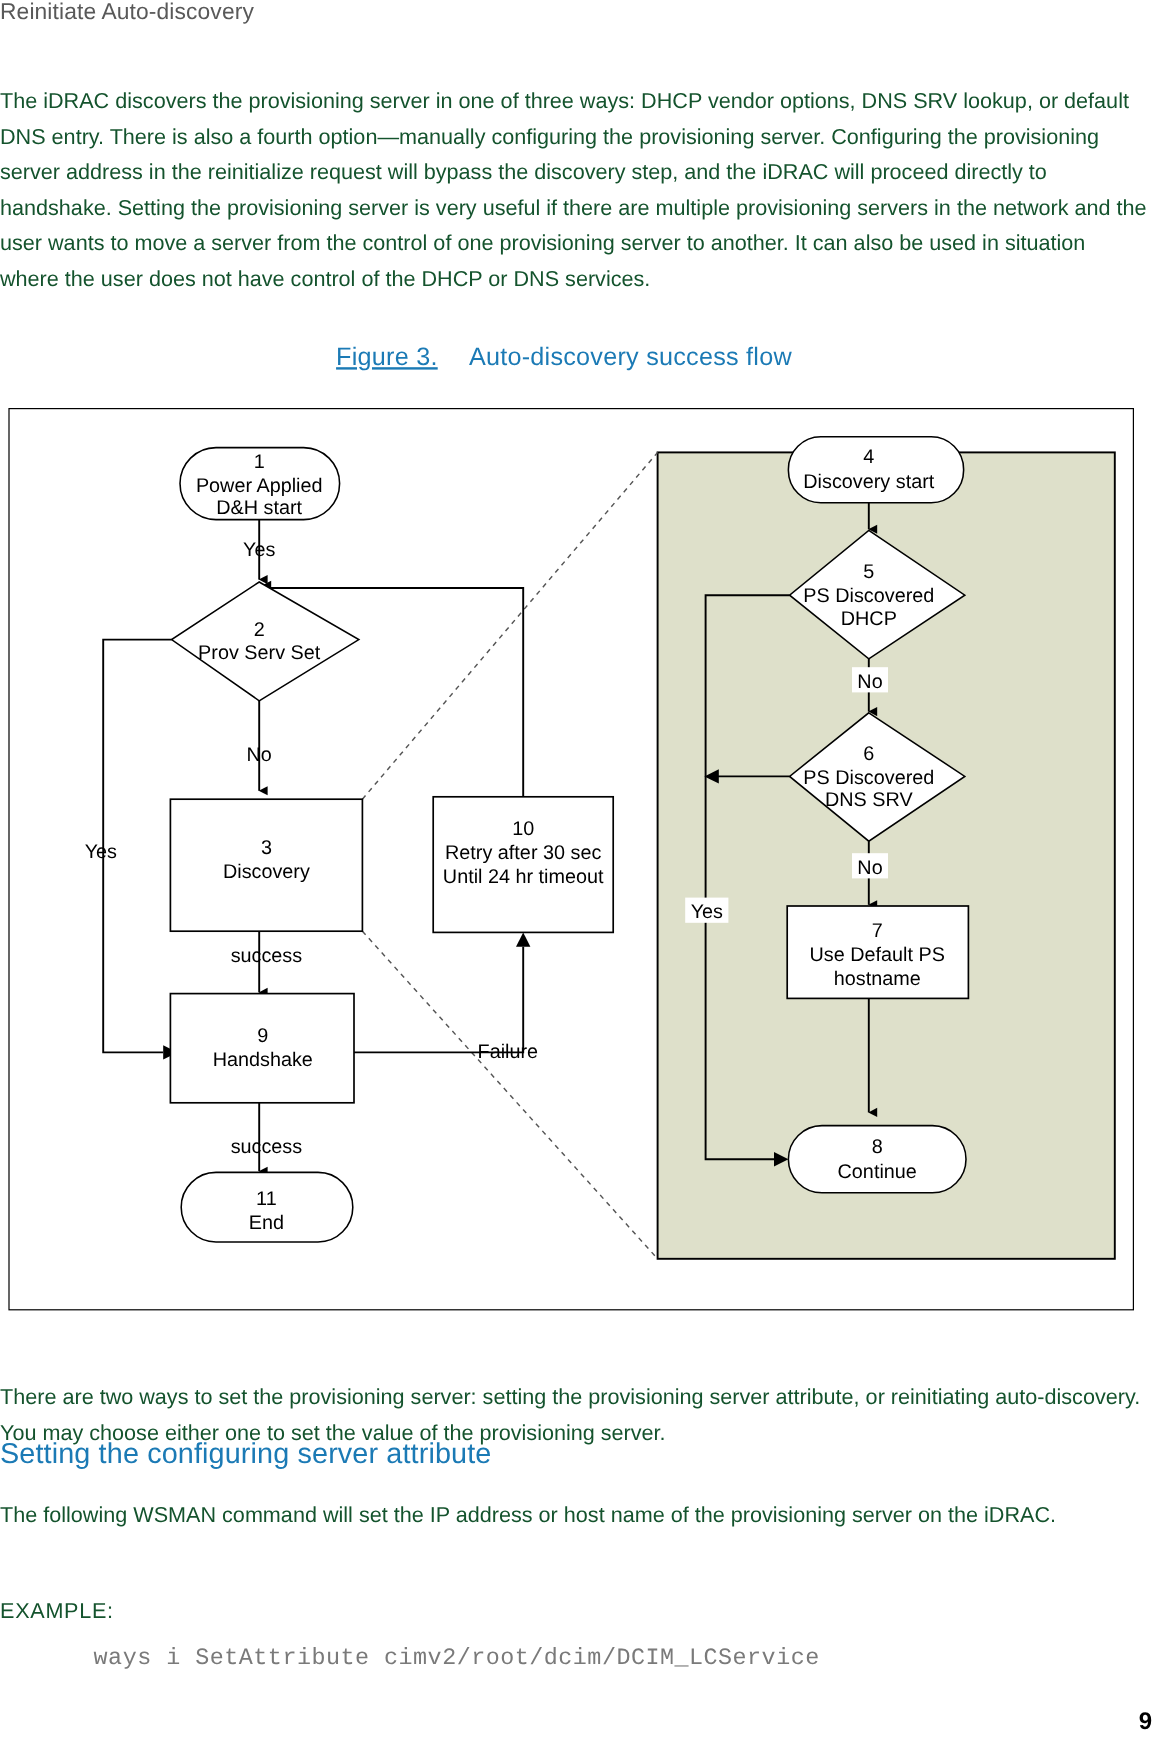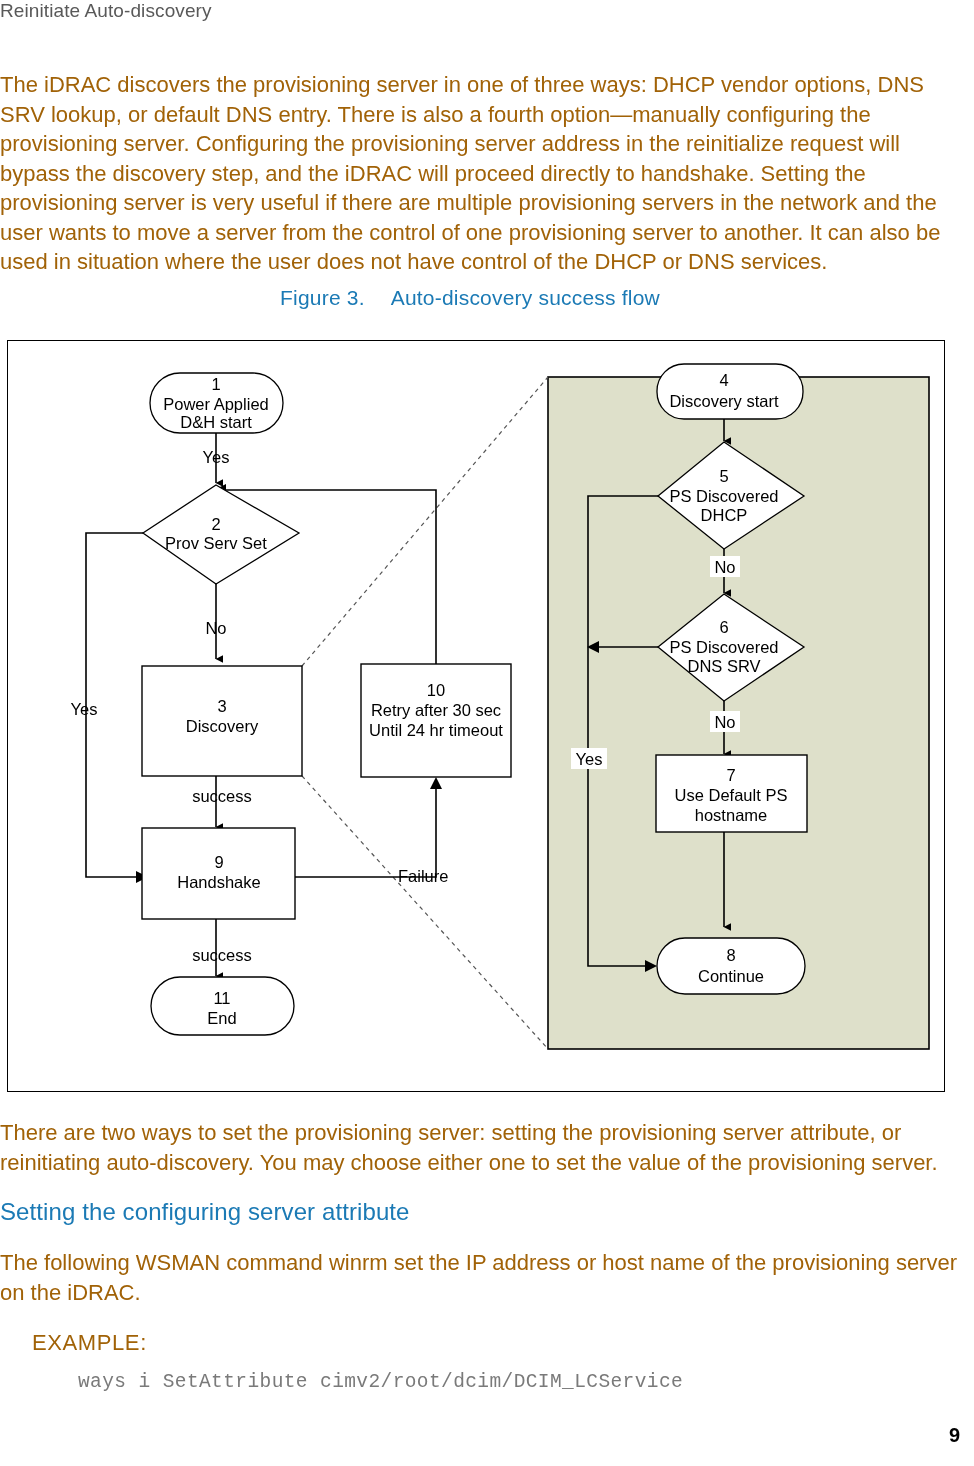--- a/index.html
+++ b/index.html
@@ -29,23 +29,23 @@
     top: 0px;
     width: 700px;
     font-size: 19px;
     color: #595959;
     letter-spacing: 0.1px;
     white-space: nowrap;
   }
 
   .body-block {
     position: absolute;
-    font-size: 22px;
+    font-size: 18px;
     line-height: 29.5px;
-    color: #a16207;
+    color: #14532d;
     text-align: left;
   }
 
   #intro-paragraph {
     left: 0px;
     top: 70px;
     width: 958px;
   }
 
   .figure-caption {
@@ -53,20 +53,21 @@
     left: 0px;
     top: 286px;
     width: 940px;
     text-align: center;
     font-size: 21px;
     color: #1b7ab5;
     letter-spacing: 0.2px;
   }
   .figure-caption .cap-num {
     margin-right: 26px;
+    text-decoration: underline;
   }
 
   
   .figure-frame {
     position: absolute;
     left: 7px;
     top: 340px;
     width: 938px;
     height: 752px;
     border: 1.6px solid #000000;
@@ -87,21 +88,21 @@
   }
   .edgelabel {
     font-family: "Liberation Sans", sans-serif;
     font-size: 16.5px;
     fill: #000000;
   }
 
   
   #after-figure-paragraph {
     left: 0px;
-    top: 1118px;
+    top: 1150px;
     width: 958px;
   }
 
   .section-heading {
     position: absolute;
     left: 0px;
     top: 1198px;
     width: 800px;
     font-size: 24px;
     color: #1b7ab5;
@@ -114,21 +115,20 @@
     top: 1248px;
     width: 958px;
   }
 
   #example-label {
     left: 0px;
     top: 1328px;
     width: 400px;
     letter-spacing: 0.6px;
     font-family: "Liberation Sans", sans-serif;
-    padding-left: 32px;
   }
 
   .code-line {
     position: absolute;
     left: 78px;
     top: 1371px;
     width: 860px;
     font-family: "Liberation Mono", monospace;
     font-size: 19.5px;
     color: #7a7a7a;
@@ -270,21 +270,21 @@
       <rect x="563" y="407" width="36" height="21" fill="#ffffff"></rect>
       <text class="edgelabel" x="581" y="424" text-anchor="middle">Yes</text>
 
     </svg>
   </div>
 
   <div class="body-block" id="after-figure-paragraph">There are two ways to set the provisioning server: setting the provisioning server attribute, or reinitiating auto-discovery. You may choose either one to set the value of the provisioning server.</div>
 
   <div class="section-heading">Setting the configuring server attribute</div>
 
-  <div class="body-block" id="wsman-paragraph">The following WSMAN command winrm set the IP address or host name of the provisioning server on the iDRAC.</div>
+  <div class="body-block" id="wsman-paragraph">The following WSMAN command will set the IP address or host name of the provisioning server on the iDRAC.</div>
 
   <div class="body-block" id="example-label">EXAMPLE:</div>
 
   <div class="code-line">ways i SetAttribute cimv2/root/dcim/DCIM_LCService</div>
 
   <div class="page-number">9</div>
 
 </div>
 
 </body></html>

